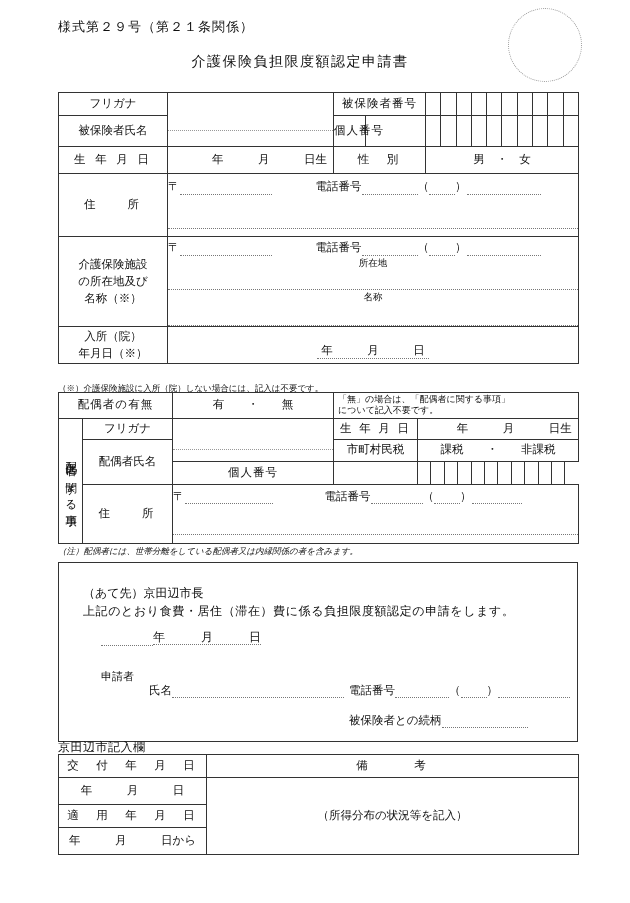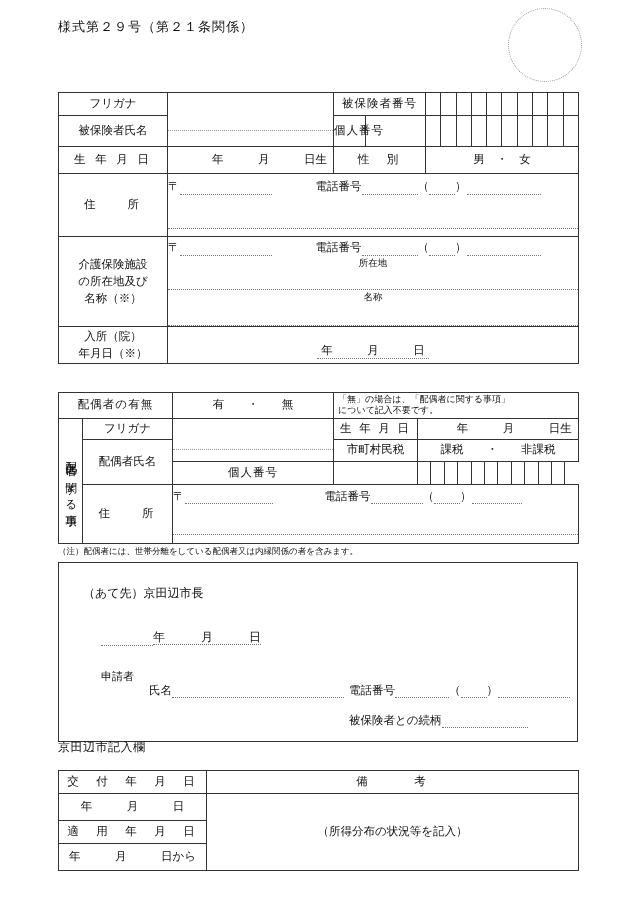--- a/index.html
+++ b/index.html
@@ -67,21 +67,21 @@
 
   
   #table-applicant{left:58px;top:92px;width:520px;}
 
   
   .note{
     position:absolute;font-size:8.5px;letter-spacing:0px;
     white-space:nowrap;color:#111;
   }
   #note-facility{left:58px;top:383px;}
-  #note-spouse{left:58px;top:546px;}
+  #note-spouse{left:58px;top:546px;font-style:italic;}
 
   
   #table-spouse{left:58px;top:392px;width:520px;}
 
   
   #statement-box{
     position:absolute;left:58px;top:562px;width:520px;height:180px;
     border:1px solid #333;box-sizing:border-box;
   }
   .stmt-to{position:absolute;left:24px;top:22px;font-size:12px;white-space:nowrap;}
@@ -90,30 +90,31 @@
   .applicant-label{position:absolute;left:42px;top:106px;font-size:11px;white-space:nowrap;}
   .f-addr{position:absolute;left:90px;top:92px;font-size:11.5px;white-space:nowrap;}
   .f-name{position:absolute;left:90px;top:120px;font-size:11.5px;white-space:nowrap;}
   .f-tel{position:absolute;left:290px;top:120px;font-size:11.5px;white-space:nowrap;}
   .f-rel{position:absolute;left:290px;top:150px;font-size:11.5px;white-space:nowrap;}
 
   
   #city-heading{
     position:absolute;left:58px;top:739px;font-size:12px;letter-spacing:.5px;
   }
-  #table-city{left:58px;top:770px;width:520px;}
+  #table-city{left:58px;top:754px;width:520px;}
   #table-city td{font-size:11.5px;}
   .remark-text{padding:4px 8px;text-align:left;vertical-align:top;font-size:11.5px;}
 </style>
 </head>
 <body>
 
 <div class="page">
 
   <div class="hdr-form-no">様式第２９号（第２１条関係）</div>
+  <div class="hdr-title">介護保険負担限度額認定申請書</div>
   <div class="seal-circle"></div>
 
   <table class="form" id="table-applicant">
     <colgroup>
       <col style="width:109px">
         <col style="width:166px">
       <col style="width:32px">
         <col style="width:60px">
       <col style="width:15.3px">
         <col style="width:15.3px">
@@ -223,20 +224,21 @@
       </td>
       <td colspan="13" style="text-align:center;">
         <div style="display:inline-block;border-bottom:1px dotted #777;padding:0 4px;margin-top:12px;">
           <span>年　　　月　　　日</span>
         </div>
       </td>
     </tr>
   </tbody>
     </table>
 
+  <div class="note" id="note-facility">（※）介護保険施設に入所（院）しない場合には、記入は不要です。</div>
 
   <table class="form" id="table-spouse">
     <colgroup>
       <col style="width:24px">
         <col style="width:90px">
         <col style="width:161px">
       <col style="width:84px">
       <col style="width:13.4px">
         <col style="width:13.4px">
         <col style="width:13.4px">
@@ -314,20 +316,21 @@
         <div class="dline" style="width:100%;margin-top:18px;"></div>
       </td>
     </tr>
   </tbody>
     </table>
 
   <div class="note" id="note-spouse">（注）配偶者には、世帯分離をしている配偶者又は内縁関係の者を含みます。</div>
 
   <div id="statement-box">
     <div class="stmt-to">（あて先）京田辺市長</div>
+    <div class="stmt-body">上記のとおり食費・居住（滞在）費に係る負担限度額認定の申請をします。</div>
     <div class="stmt-date">
       <span class="dline" style="width:52px;"></span><span style="border-bottom:1px dotted #777;">年　　　月　　　日</span>
     </div>
 
     <div class="applicant-label">申請者</div>
 
 
     <div class="f-name">
       <span>氏名</span><span class="dline" style="width:172px;"></span>
     </div>

